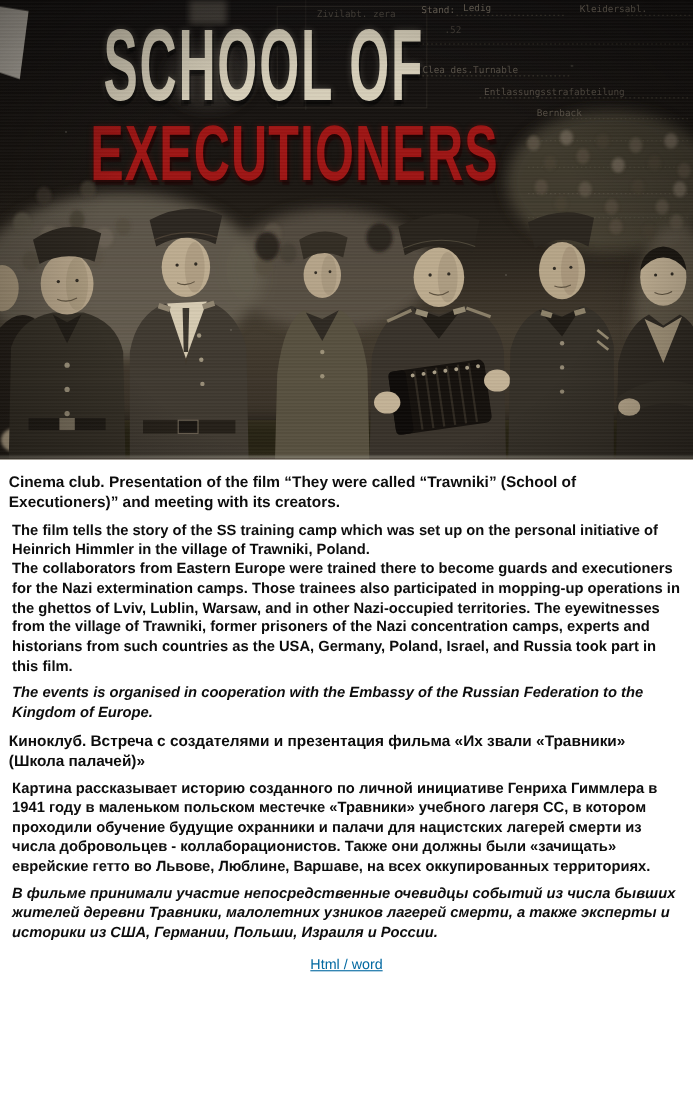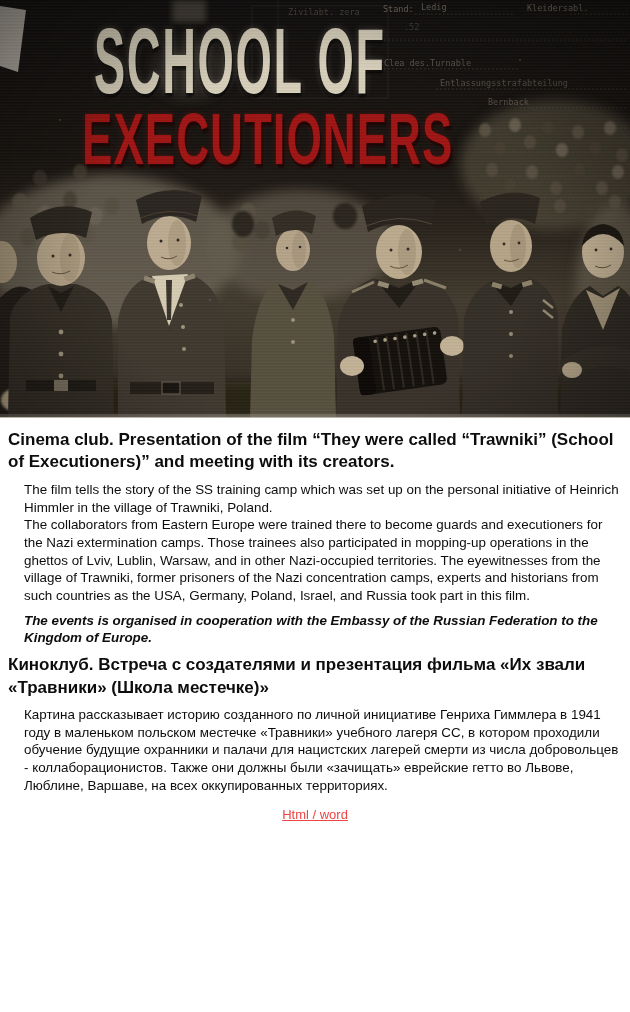--- a/index.html
+++ b/index.html
@@ -14,28 +14,28 @@
        repeating-linear-gradient(0deg, rgba(255,255,255,.022) 0 1px, rgba(0,0,0,.03) 2px 3px),
        radial-gradient(ellipse at 50% 58%, rgba(0,0,0,0) 52%, rgba(8,6,4,.5) 100%);}
   .title1{position:absolute;left:94px;top:7px;transform:scale(.82,1.62);transform-origin:0 0;
      font-weight:bold;font-size:57px;letter-spacing:2px;color:#d7cfba;white-space:nowrap;
      text-shadow:2px 2px 1px rgba(0,0,0,.5), -1px 3px 0 rgba(0,0,0,.3), 0 0 6px rgba(220,212,190,.25);}
   .title2{position:absolute;left:82px;top:97px;transform:scale(.97,1.52);transform-origin:0 0;
      font-weight:bold;font-size:47px;letter-spacing:1px;color:#9e1514;white-space:nowrap;
      text-shadow:2px 3px 1px rgba(25,0,0,.6), -1px 1px 0 rgba(60,5,5,.5), 0 0 5px rgba(140,20,18,.35);}
   
   .content{padding:11px 8px 0 8px;font-size:13.4px;line-height:1.32;color:#0d0d0d;}
-  .content h3{font-size:17px;line-height:1.32;margin:0 0 7px 0;font-weight:bold;}
-  .content p{margin:0 0 7px 16px;}
+  .content h3{font-size:14px;line-height:1.32;margin:0 0 7px 0;font-weight:bold;}
+  .content p{margin:0 0 7px 3px;font-weight:bold;}
   .pre{white-space:pre-line;}
   .it{font-style:italic;}
   .bi{font-style:italic;font-weight:bold;}
   .section-gap{margin-top:21px;}
   .link-row{text-align:center;margin-top:13px;line-height:1.2;}
-  .link-row a{color:#ef4444;font-size:13px;cursor:pointer;}
+  .link-row a{color:#0369a1;font-size:13px;cursor:pointer;}
 </style>
 </head>
 <body>
 
 <div class="page">
 
   <div class="poster">
     <svg viewBox="0 0 630 417" width="630" height="417">
       <defs>
         <linearGradient id="bg" x1="0" y1="0" x2="0" y2="1">
@@ -282,24 +282,25 @@
   <div class="content">
 
     <h3>Cinema club. Presentation of the film “They were called “Trawniki” (School of Executioners)” and meeting with its creators.</h3>
 
     <p class="pre">The film tells the story of the SS training camp which was set up on the personal initiative of Heinrich Himmler in the village of Trawniki, Poland.
 The collaborators from Eastern Europe were trained there to become guards and executioners for the Nazi extermination camps. Those trainees also participated in mopping-up operations in the ghettos of Lviv, Lublin, Warsaw, and in other Nazi-occupied territories. The eyewitnesses from the village of Trawniki, former prisoners of the Nazi concentration camps, experts and historians from such countries as the USA, Germany, Poland, Israel, and Russia took part in this film.</p>
 
 
     <p class="bi">The events is organised in cooperation with the Embassy of the Russian Federation to the Kingdom of Europe.</p>
 
-    <h3 class="section-gap">Киноклуб. Встреча с создателями и презентация фильма «Их звали «Травники» (Школа местечке)»</h3>
+    <h3 class="section-gap">Киноклуб. Встреча с создателями и презентация фильма «Их звали «Травники» (Школа палачей)»</h3>
 
     <p>Картина рассказывает историю созданного по личной инициативе Генриха Гиммлера в 1941 году в маленьком польском местечке «Травники» учебного лагеря СС, в котором проходили обучение будущие охранники и палачи для нацистских лагерей смерти из числа добровольцев - коллаборационистов. Также они должны были «зачищать» еврейские гетто во Львове, Люблине, Варшаве, на всех оккупированных территориях.</p>
 
+    <p class="it">В фильме принимали участие непосредственные очевидцы событий из числа бывших жителей деревни Травники, малолетних узников лагерей смерти, а также эксперты и историки из США, Германии, Польши, Израиля и России.</p>
 
 
 
     <div class="link-row">
       <a href="#">Html / word</a>
     </div>
   </div>
 </div>
 
 </body></html>

